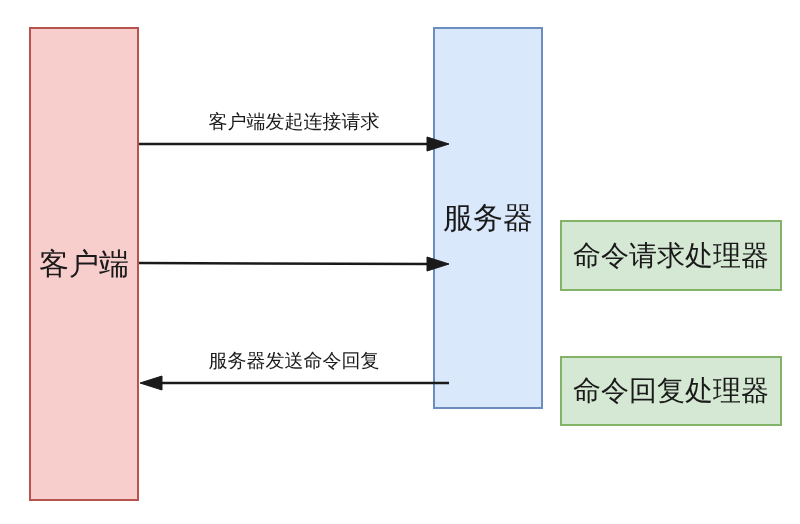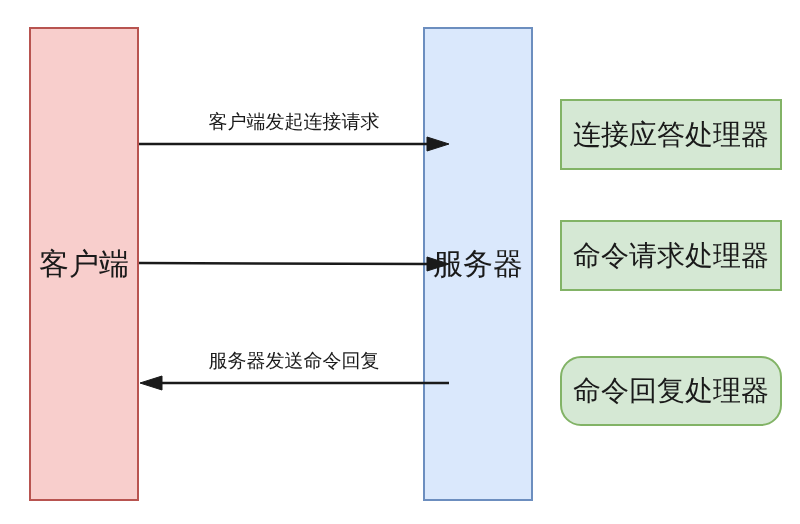--- a/index.html
+++ b/index.html
@@ -24,34 +24,34 @@
     color: var(--text, #1a1a1a);
     text-align: center;
   }
   .node-client {
     left: 29px; top: 27px; width: 110px; height: 474px;
     background: var(--client-fill, #f8cecc);
     border-color: var(--client-stroke, #b85450);
     font-size: 30px;
   }
   .node-server {
-    left: 423px; top: 27px; width: 110px; height: 474px;
+    left: 433px; top: 27px; width: 110px; height: 382px;
     background: var(--server-fill, #dae8fc);
     border-color: var(--server-stroke, #6c8ebf);
     font-size: 30px;
   }
   .node-handler {
     left: 560px; width: 222px; height: 71px;
     background: var(--handler-fill, #d5e8d4);
     border-color: var(--handler-stroke, #82b366);
     font-size: 28px;
   }
   .node-handler.h1 { top: 99px; }
   .node-handler.h2 { top: 220px; }
-  .node-handler.h3 { top: 356px; height: 70px; border-radius: 21px; }
+  .node-handler.h3 { top: 356px; height: 70px; }
   .msg-label {
     position: absolute;
     left: 139px;
     width: 310px;
     height: 40px;
     line-height: 40px;
     text-align: center;
     font-size: 19px;
     color: var(--text, #1a1a1a);
     white-space: nowrap;
@@ -81,23 +81,20 @@
 <div class="canvas">
 
   <div class="node node-client">
     <span>客户端</span>
   </div>
 
   <div class="node node-server">
     <span>服务器</span>
   </div>
 
-  <div class="node node-handler h1">
-    <span>连接应答处理器</span>
-  </div>
   <div class="node node-handler h2">
     <span>命令请求处理器</span>
   </div>
   <div class="node node-handler h3">
     <span>命令回复处理器</span>
   </div>
 
   <svg class="arrows" width="800" height="524" viewBox="0 0 800 524" aria-hidden="true">
     <g>
       <line x1="139" y1="144" x2="428" y2="144"></line>

